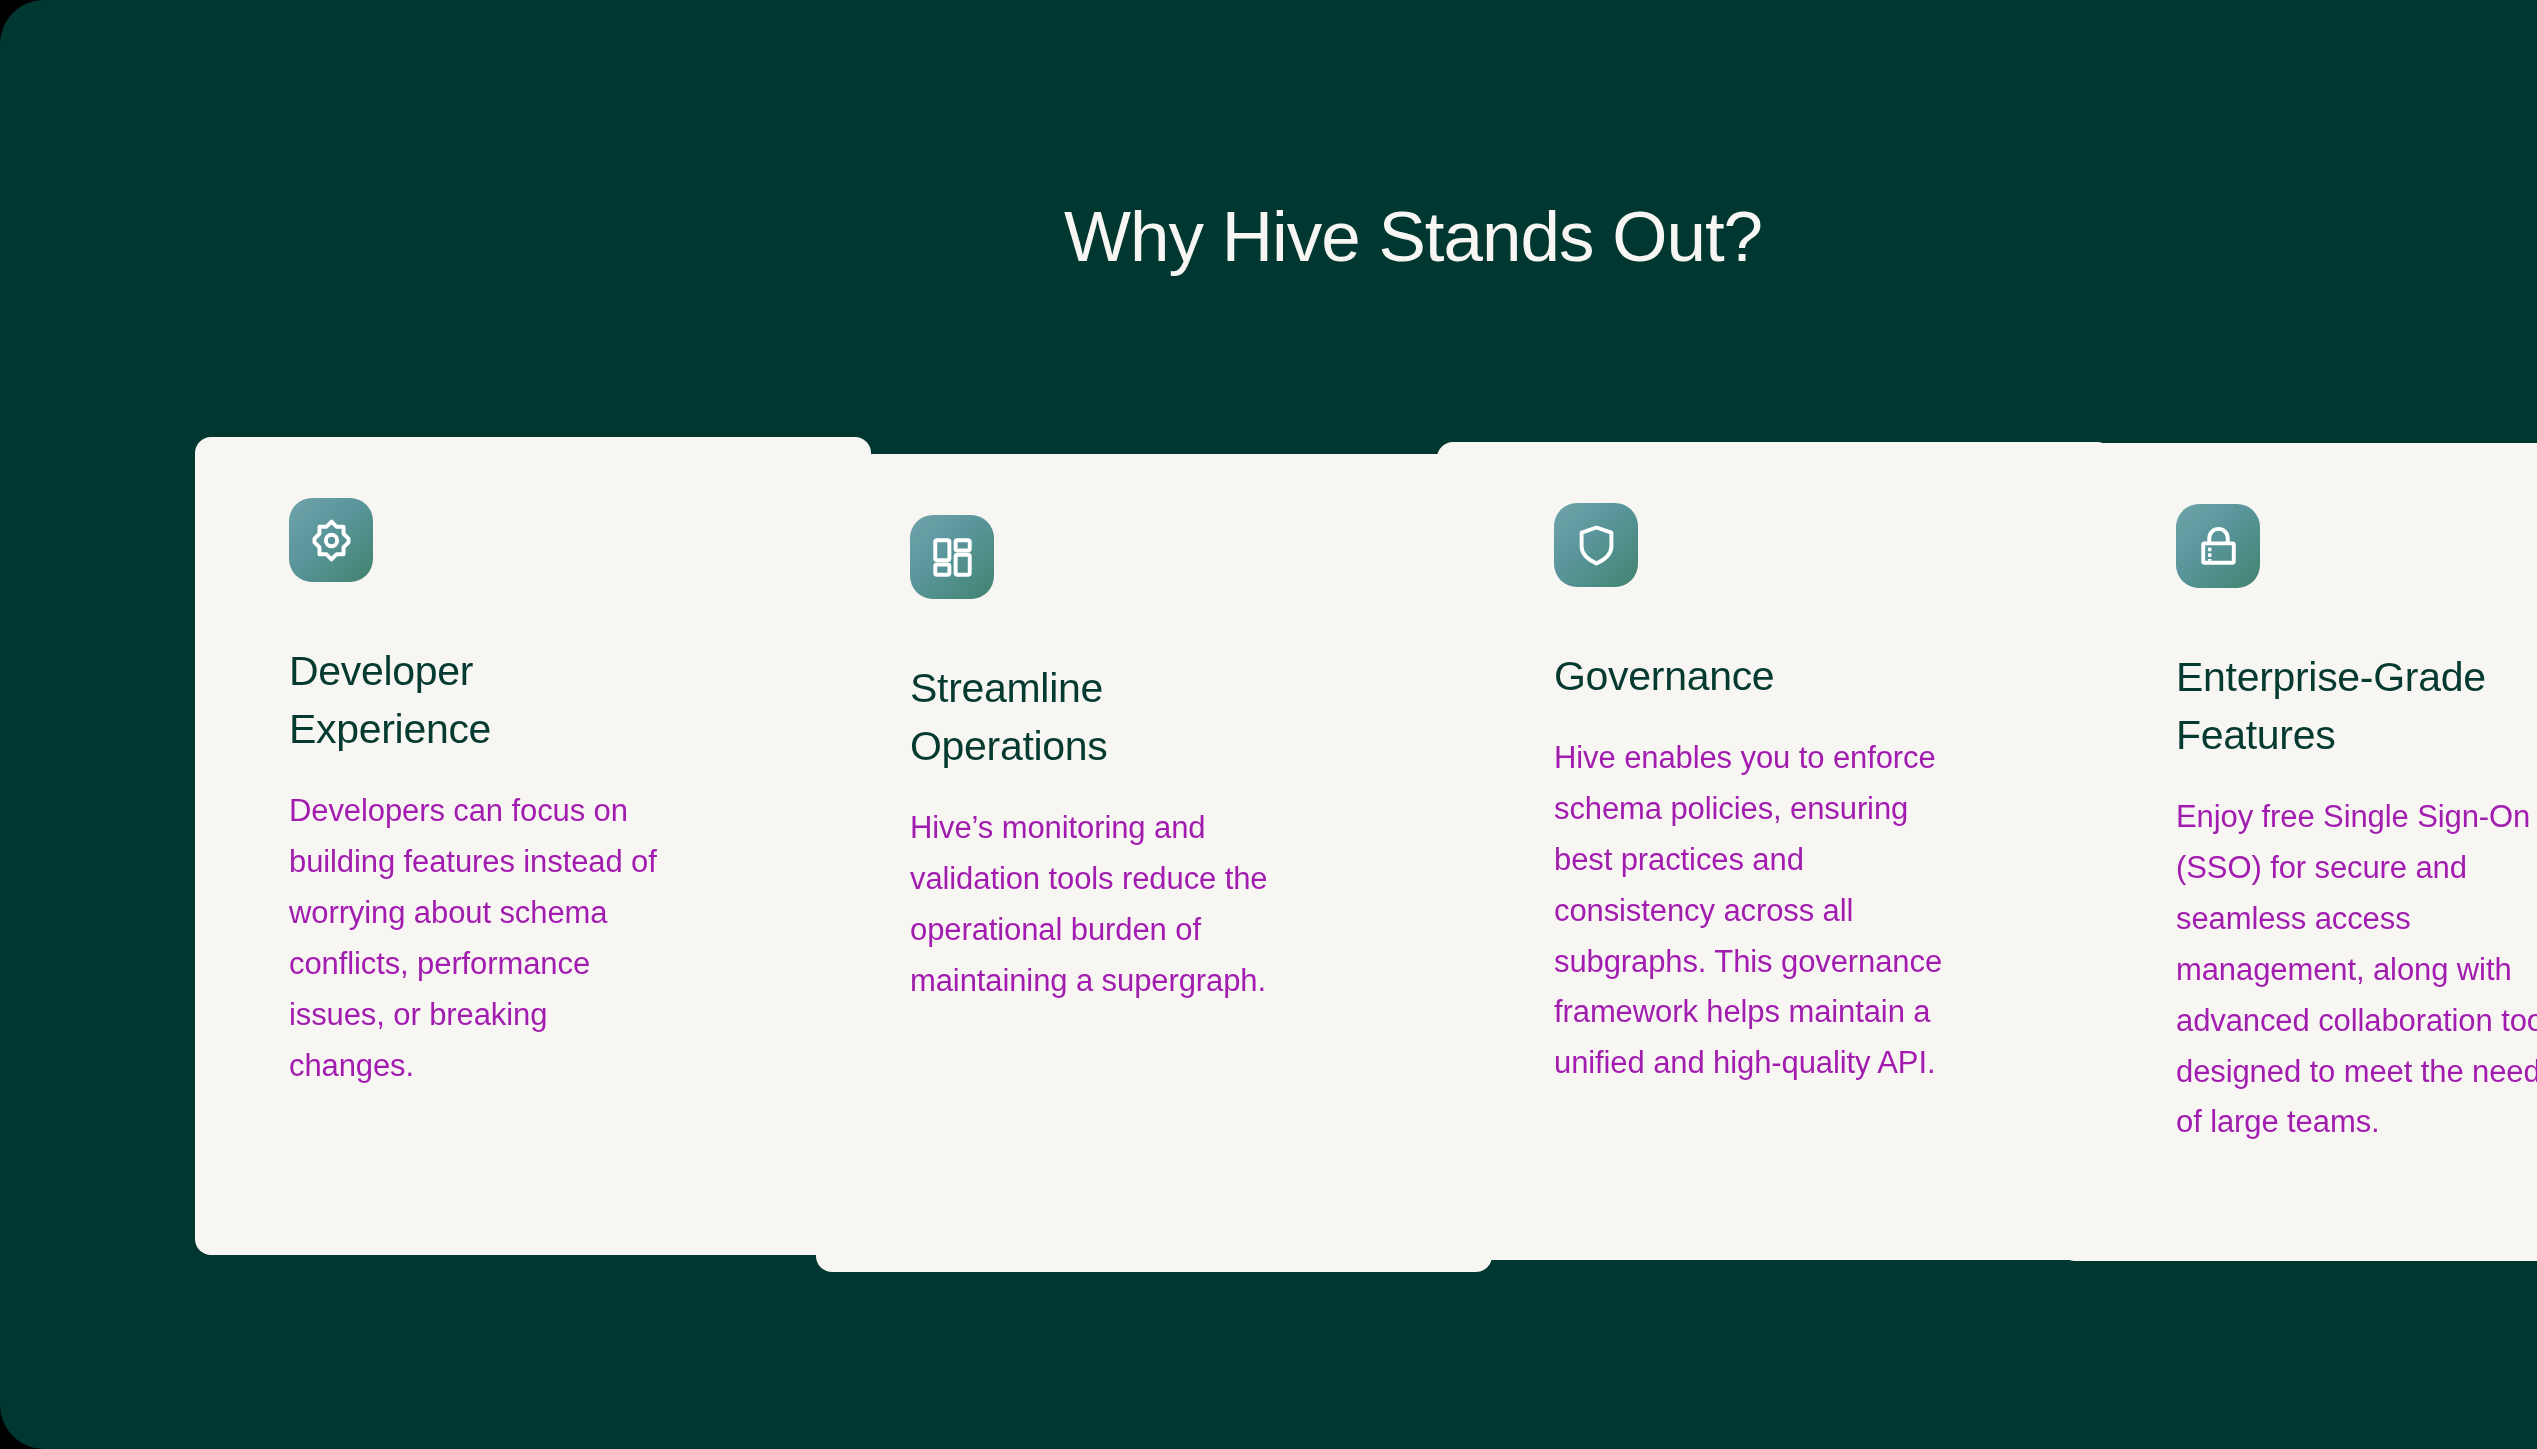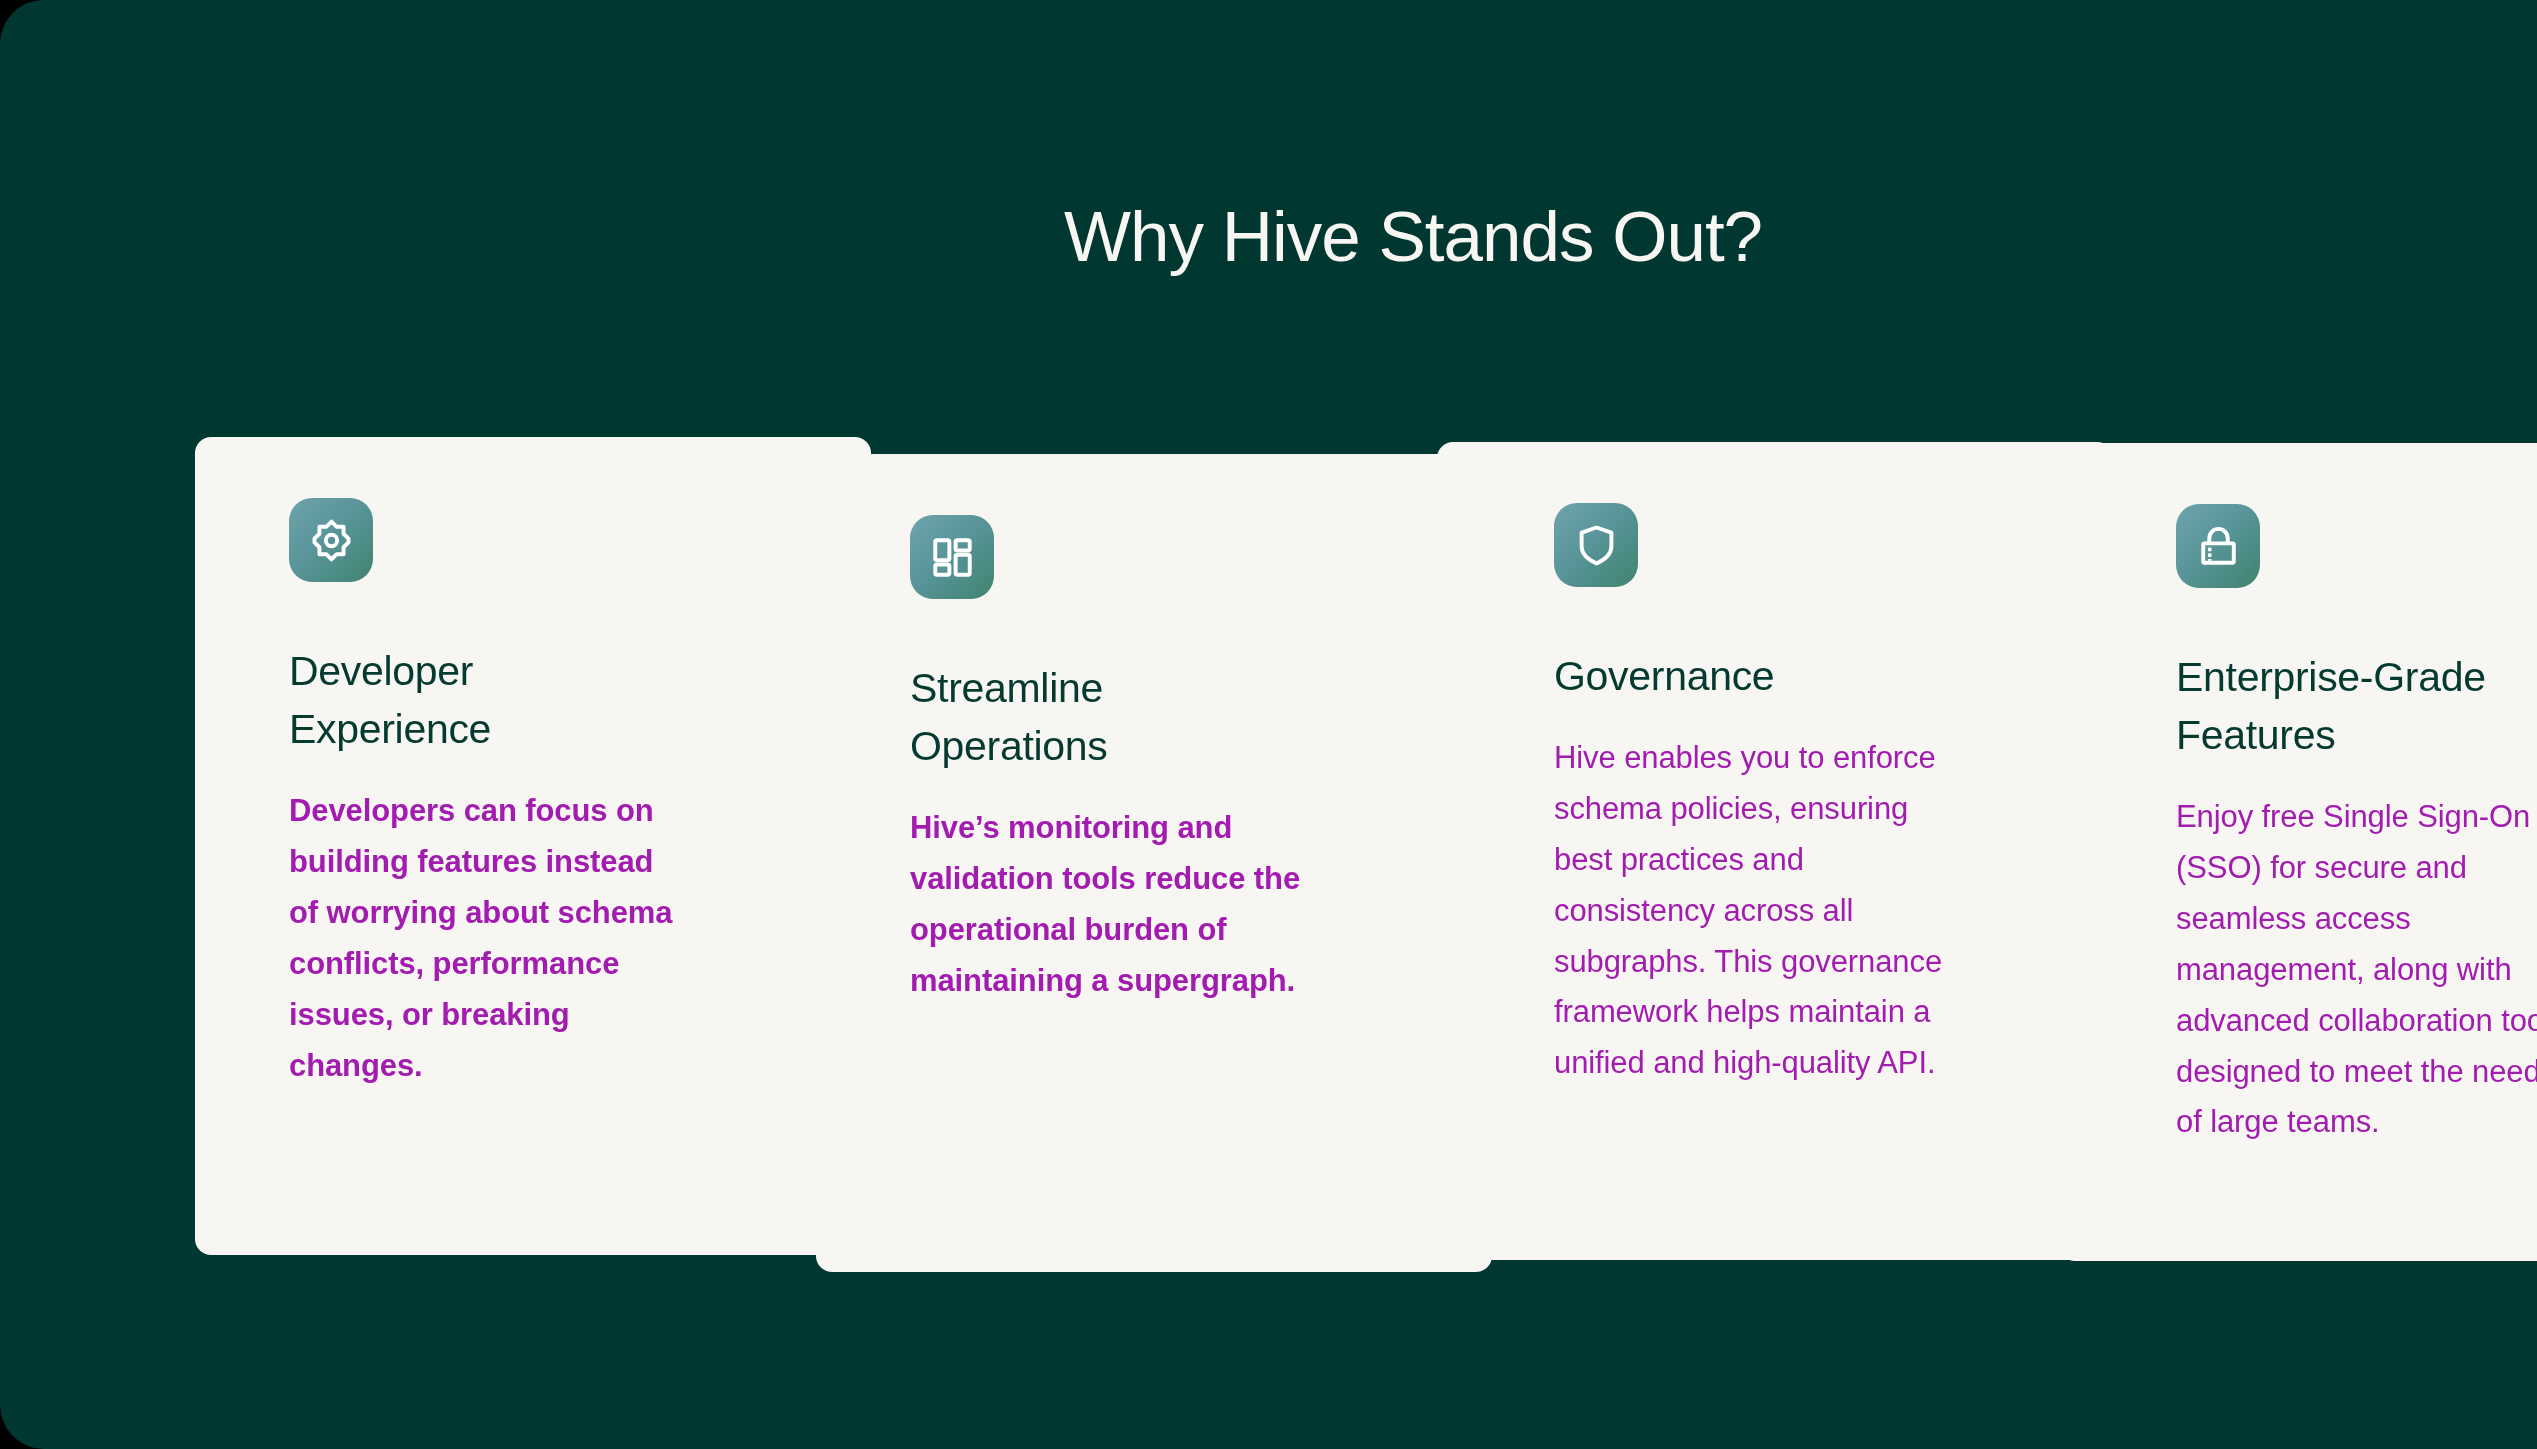--- a/index.html
+++ b/index.html
@@ -95,21 +95,21 @@
   .card-body {
     color: #a21caf;
     font-size: 31px;
     line-height: 1.64;
     font-weight: 400;
     letter-spacing: -0.1px;
     max-width: 406px;
   }
 
   .card.c0 .card-body,
-  .card.c1 .card-body { max-width: 391px; font-weight: bold; }
+  .card.c1 .card-body { max-width: 391px; }
   .card.c2 .card-body { max-width: 401px; }
   .card.c3 .card-body { max-width: 401px; }
 </style>
 </head>
 <body>
 
 <div id="page">
 
   <h1 id="page-title">Why Hive Stands Out?</h1>
 

